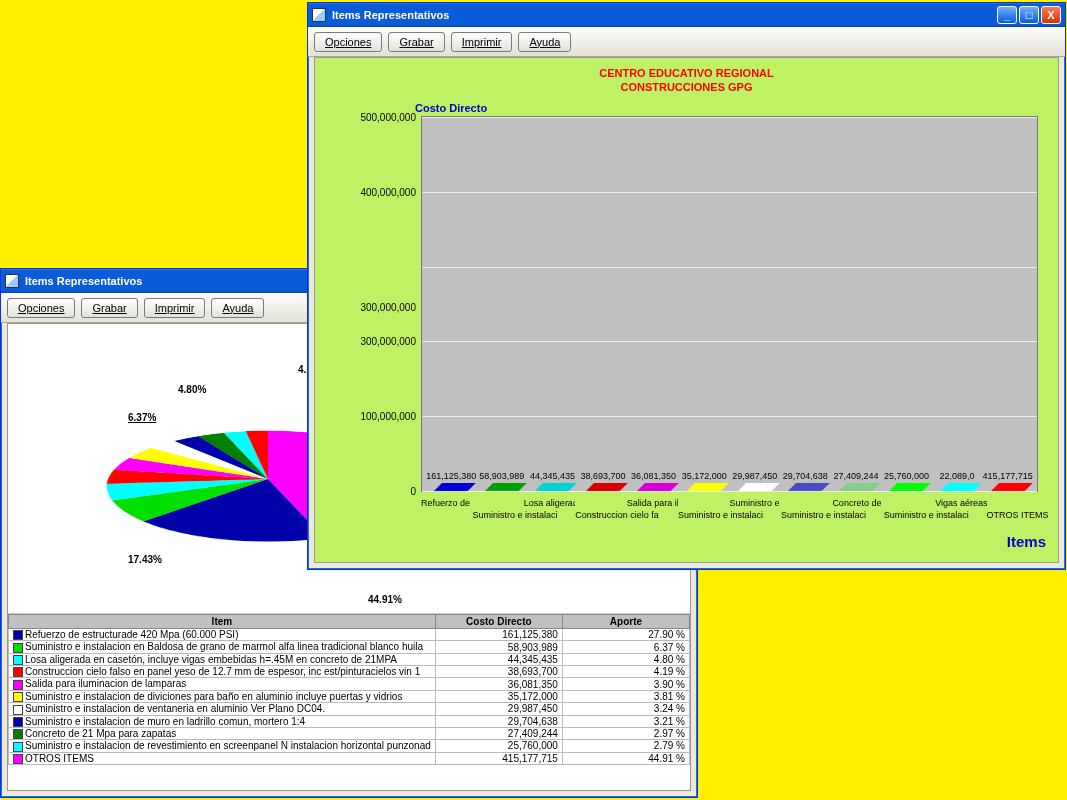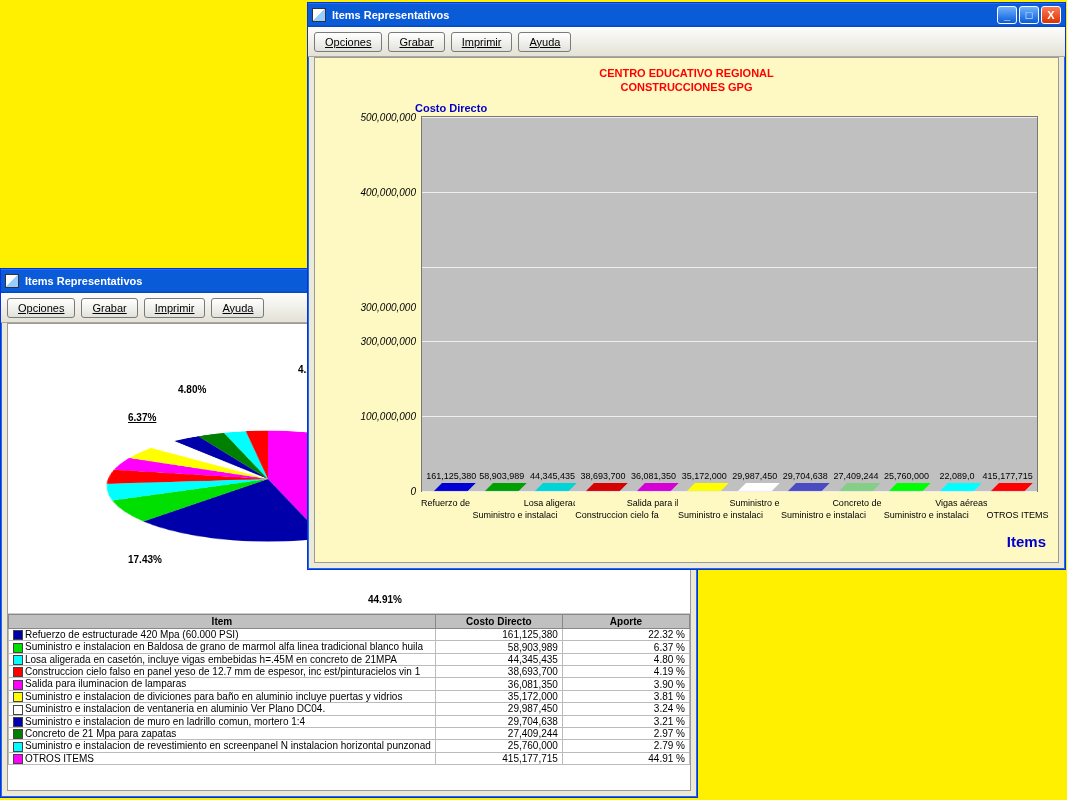--- a/index.html
+++ b/index.html
@@ -125,35 +125,35 @@
     overflow:hidden;
   }
   table.items td.num { text-align:right; }
   .swatch {
     display:inline-block; width:10px; height:10px;
     border:1px solid #444; vertical-align:middle; margin-right:2px;
   }
 
   
   #win-front { left:307px; top:2px; width:759px; height:568px; z-index:2; }
-  #win-front .content { background:#fef9c3; }
+  #win-front .content { background:#bef264; }
 
   .chart-wrap { position:absolute; left:10px; top:8px; right:10px; bottom:10px; }
   .ctitle { text-align:center; color:#ff0000; font-weight:bold; font-size:11px; line-height:14px; }
   .ylabel { position:absolute; left:90px; top:36px; color:#0000cc; font-weight:bold; font-size:11px; }
   .xlabel { position:absolute; right:2px; bottom:2px; color:#0000cc; font-weight:bold; font-size:15px; }
 
   .plot {
     position:absolute; left:96px; top:50px; right:10px; bottom:60px;
     background:#c0c0c0;
     border:1px solid #777;
     overflow:visible; 
   }
   .grid-line { position:absolute; left:0; right:0; height:0; border-top:1px solid #eee; }
-  .tick { position:absolute; right:100%; padding-right:6px; font-size:10px; transform:translateY(-50%); white-space:nowrap;font-style:italic; }
+  .tick { position:absolute; right:100%; padding-right:6px; font-size:10px; transform:translateY(-50%); white-space:nowrap; }
 
   .bars { position:absolute; left:0; right:0; bottom:0; top:0; display:flex; justify-content:space-around; align-items:flex-end; padding:0 4px; }
   .bar-slot { flex:1; display:flex; flex-direction:column; align-items:center; }
   .bar-3d {
     position:relative; width:34px;
     transform-style:preserve-3d;
   }
   .bar-front { width:100%; height:100%; }
   .bar-top {
     position:absolute; top:-8px; left:4px; width:100%; height:8px;
@@ -221,21 +221,21 @@
           <tr>
             <th style="width:55%">Item</th>
             <th style="width:22%">Costo Directo</th>
             <th style="width:23%">Aporte</th>
           </tr>
         </thead>
         <tbody id="items-tbody">
             <tr>
               <td><span class="swatch" style="background:#0000aa"></span>Refuerzo de estructurade 420 Mpa (60.000 PSI)</td>
               <td class="num">161,125,380</td>
-              <td class="num">22.32 %</td>
+              <td class="num">27.90 %</td>
             </tr>
             <tr>
               <td><span class="swatch" style="background:#00e000"></span>Suministro e instalacion en Baldosa de grano de marmol alfa linea tradicional blanco huila</td>
               <td class="num">58,903,989</td>
               <td class="num">6.37 %</td>
             </tr>
             <tr>
               <td><span class="swatch" style="background:#00ffff"></span>Losa aligerada en casetón, incluye vigas embebidas h=.45M en concreto de 21MPA</td>
               <td class="num">44,345,435</td>
               <td class="num">4.80 %</td>

